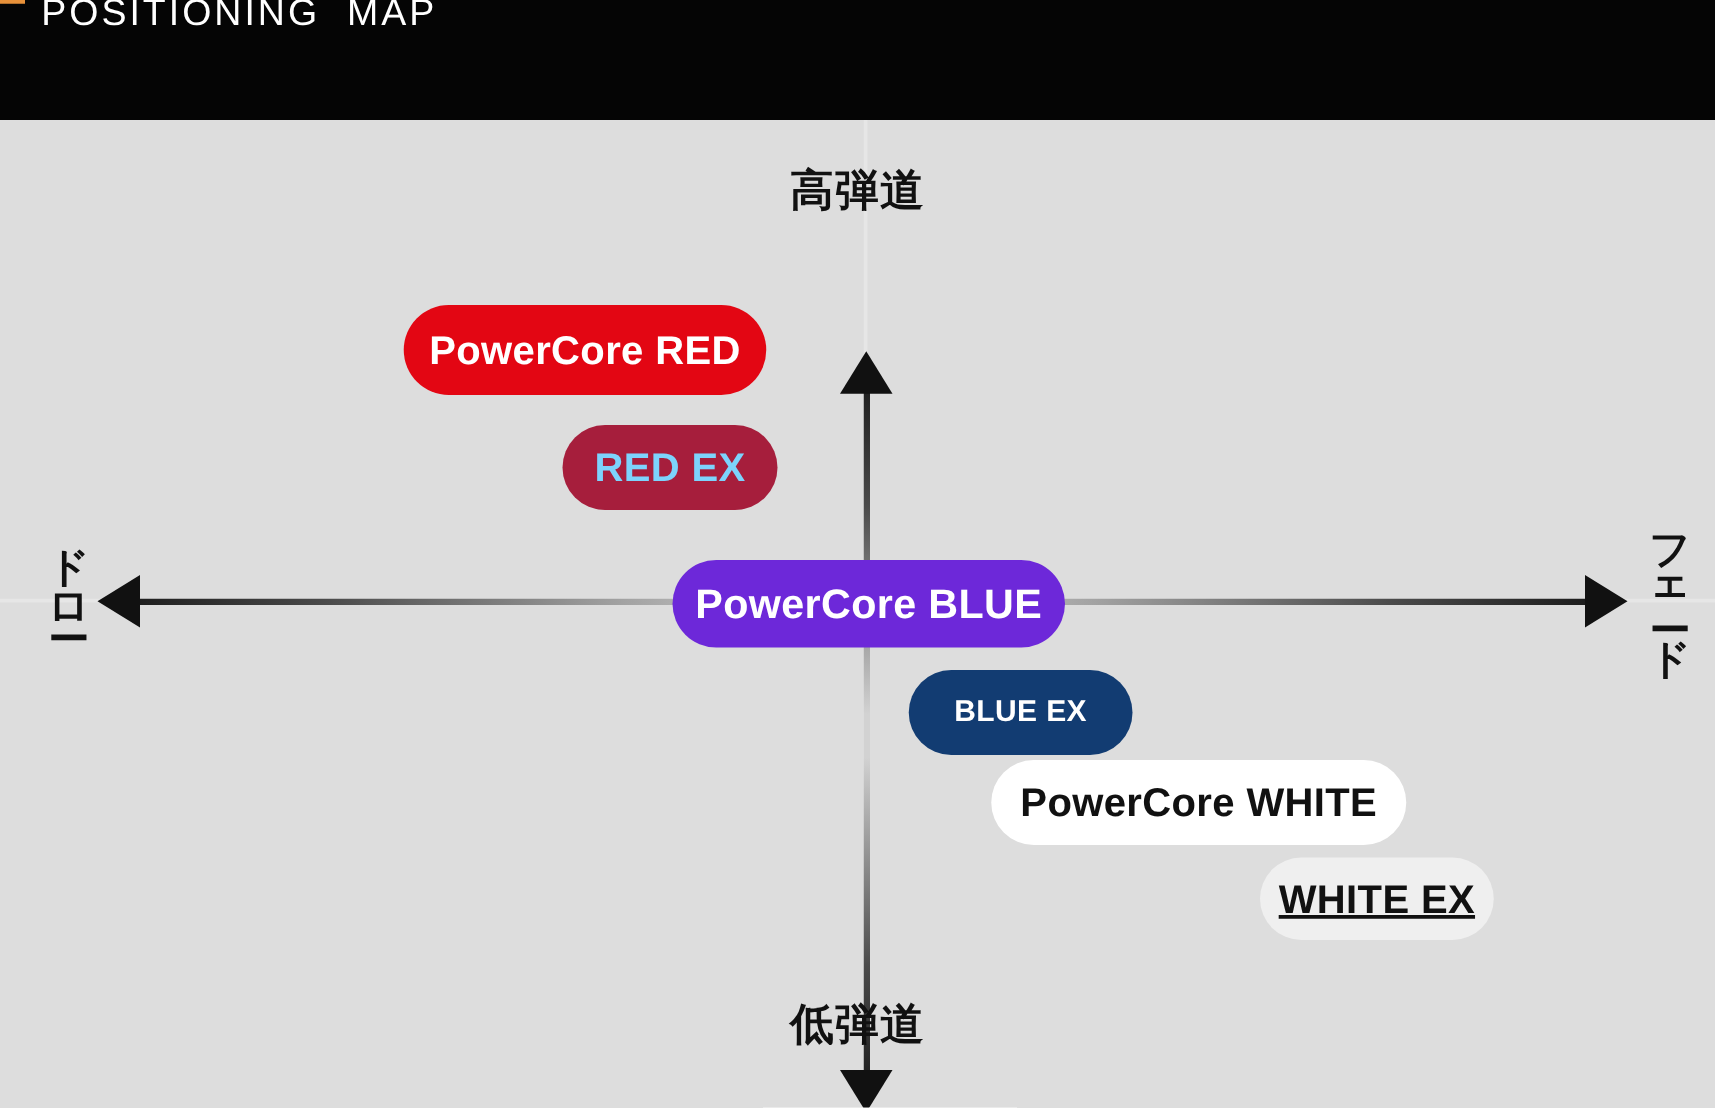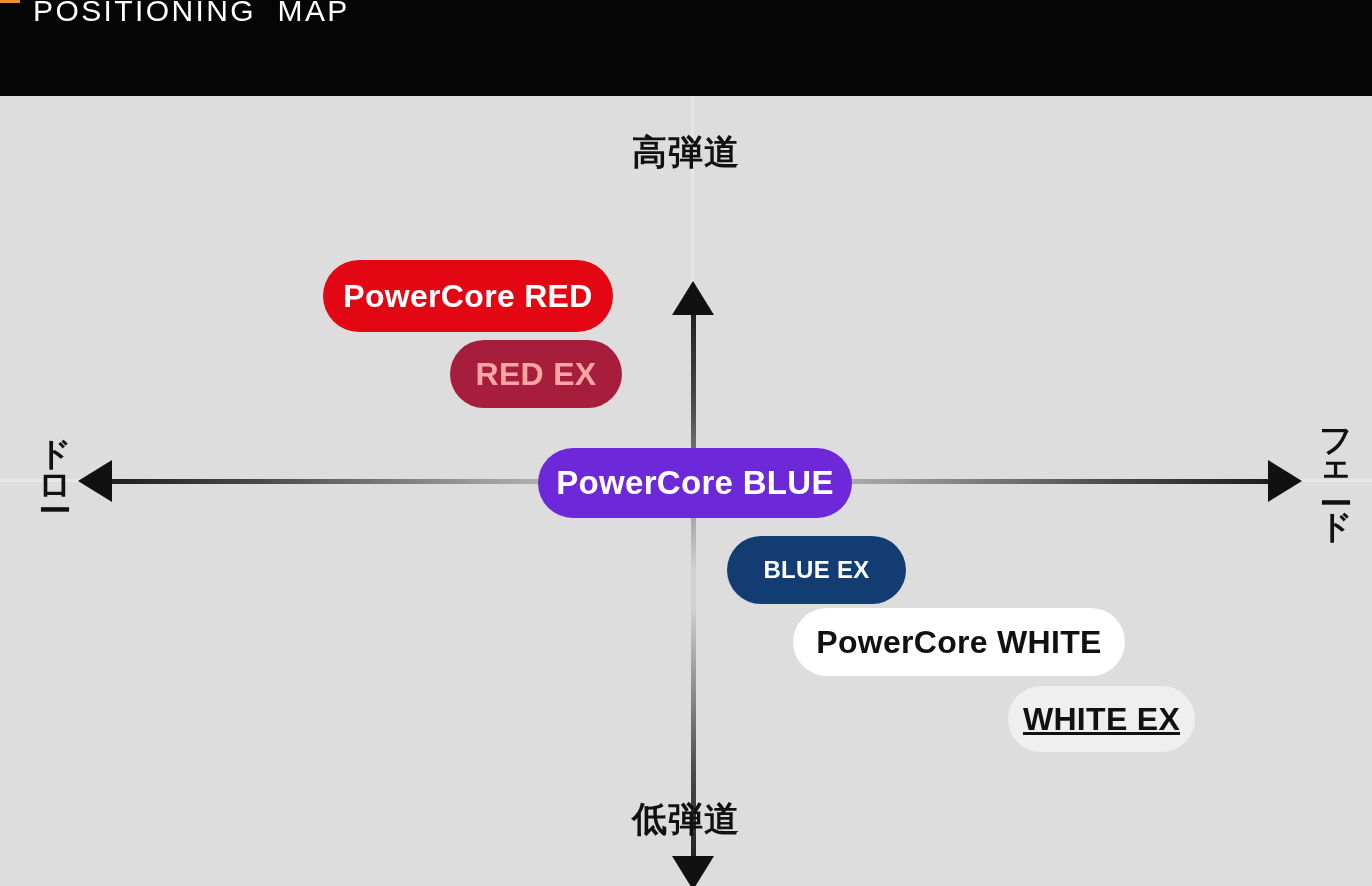--- a/index.html
+++ b/index.html
@@ -111,22 +111,22 @@
   .pill{
     position:absolute;
     display:flex; align-items:center; justify-content:center;
     border-radius:999px;
     font-weight:700;
     font-stretch:condensed;
     white-space:nowrap;
     font-family:"Liberation Sans Narrow","Liberation Sans","DejaVu Sans Condensed",sans-serif;
     letter-spacing:0.3px;
   }
-  .pill-red        { left:323px; top:164px;  width:290px; height:72px;  background:#E30613; color:#ffffff; font-size:32px; }
-  .pill-red-ex     { left:450px; top:244px;  width:172px; height:68px;  background:#A61E3C; color:#fca5a5; font-size:32px; }
+  .pill-red        { left:323px; top:148px;  width:290px; height:72px;  background:#E30613; color:#ffffff; font-size:32px; }
+  .pill-red-ex     { left:450px; top:244px;  width:172px; height:68px;  background:#A61E3C; color:#7dd3fc; font-size:32px; }
   .pill-blue       { left:538px; top:352px;  width:314px; height:70px;  background:#6d28d9; color:#ffffff; font-size:33px; }
   .pill-blue-ex    { left:727px; top:440px;  width:179px; height:68px;  background:#123C72; color:#ffffff; font-size:24px; }
   .pill-white      { left:793px; top:512px;  width:332px; height:68px;  background:#FFFFFF; color:#111111; font-size:32px; }
   .pill-white-ex   { left:1008px; top:590px; width:187px; height:66px;  background:#EFEFEF; color:#111111; font-size:32px;text-decoration:underline; }
 </style>
 </head>
 <body>
 
 <div class="header">
   <div class="header-accent"></div>

